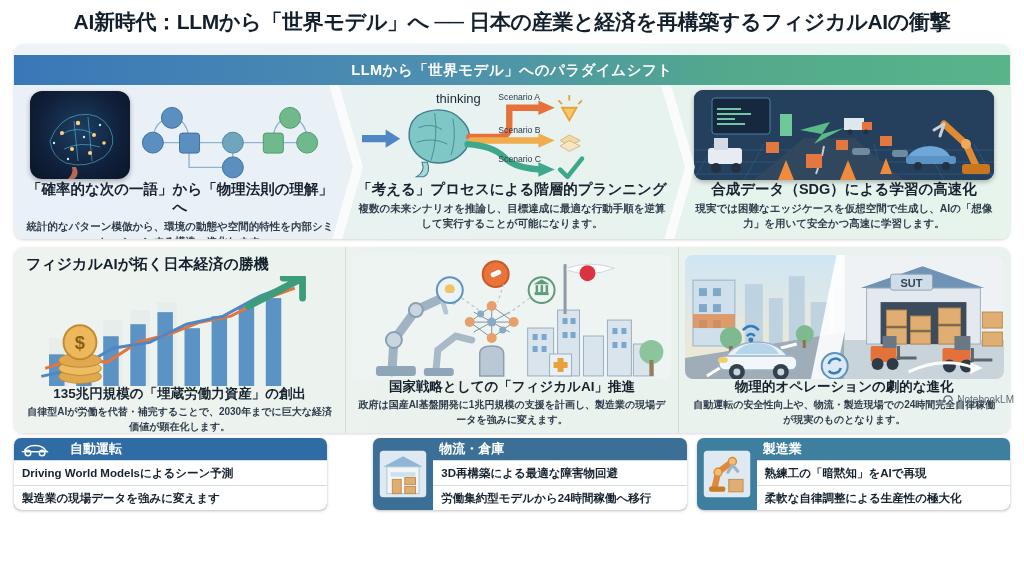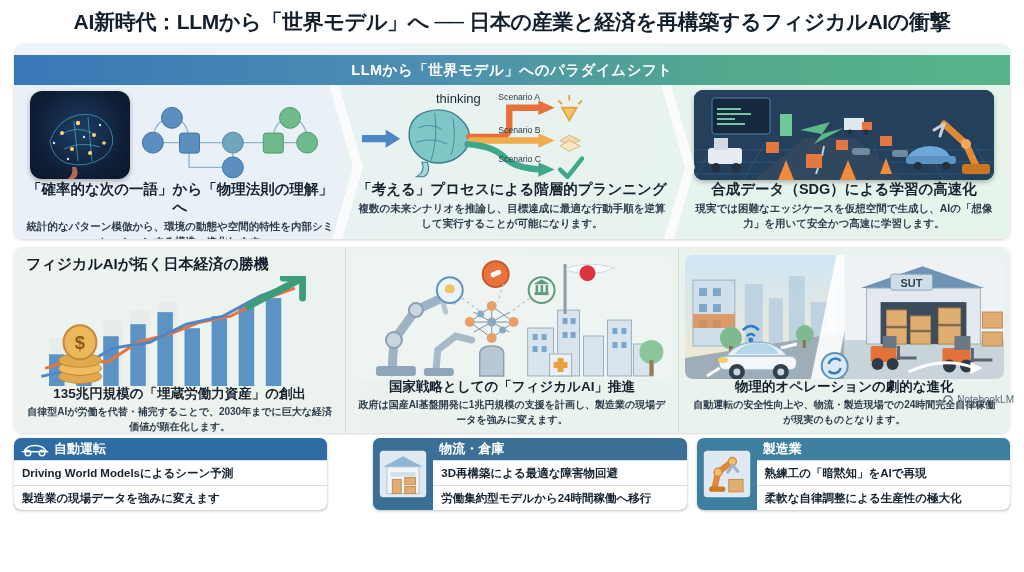--- a/index.html
+++ b/index.html
@@ -102,21 +102,21 @@
     display: flex; height: 72px;
   }
   .card.k1 { background: #2f6ca3; }
   .card.k2 { background: #3b6f96; margin-left: 36px; }
   .card.k3 { background: #3e7fa0; }
   .cardicon {
     width: 60px; flex: none; display: flex; align-items: center; justify-content: center;
   }
   .cardbody { flex: 1; display: flex; flex-direction: column; background: transparent; }
   .cardhead {
-    height: 22px; display: flex; align-items: center; gap: 8px;
+    height: 22px; display: flex; align-items: center; gap: 24px;
     color: #fff; font-size: 13px; font-weight: bold; padding-left: 6px;
   }
   .crow {
     flex: 1; display: flex; align-items: center; background: #fff;
     border-top: 1px solid #d4dde4; font-size: 11.5px; font-weight: bold; color: #15222e;
   }
   .crow .val { padding-left: 8px; }
   .card.k1 .crow .val { padding-left: 8px; }
   .mini { width: 46px; height: 46px; }
 

